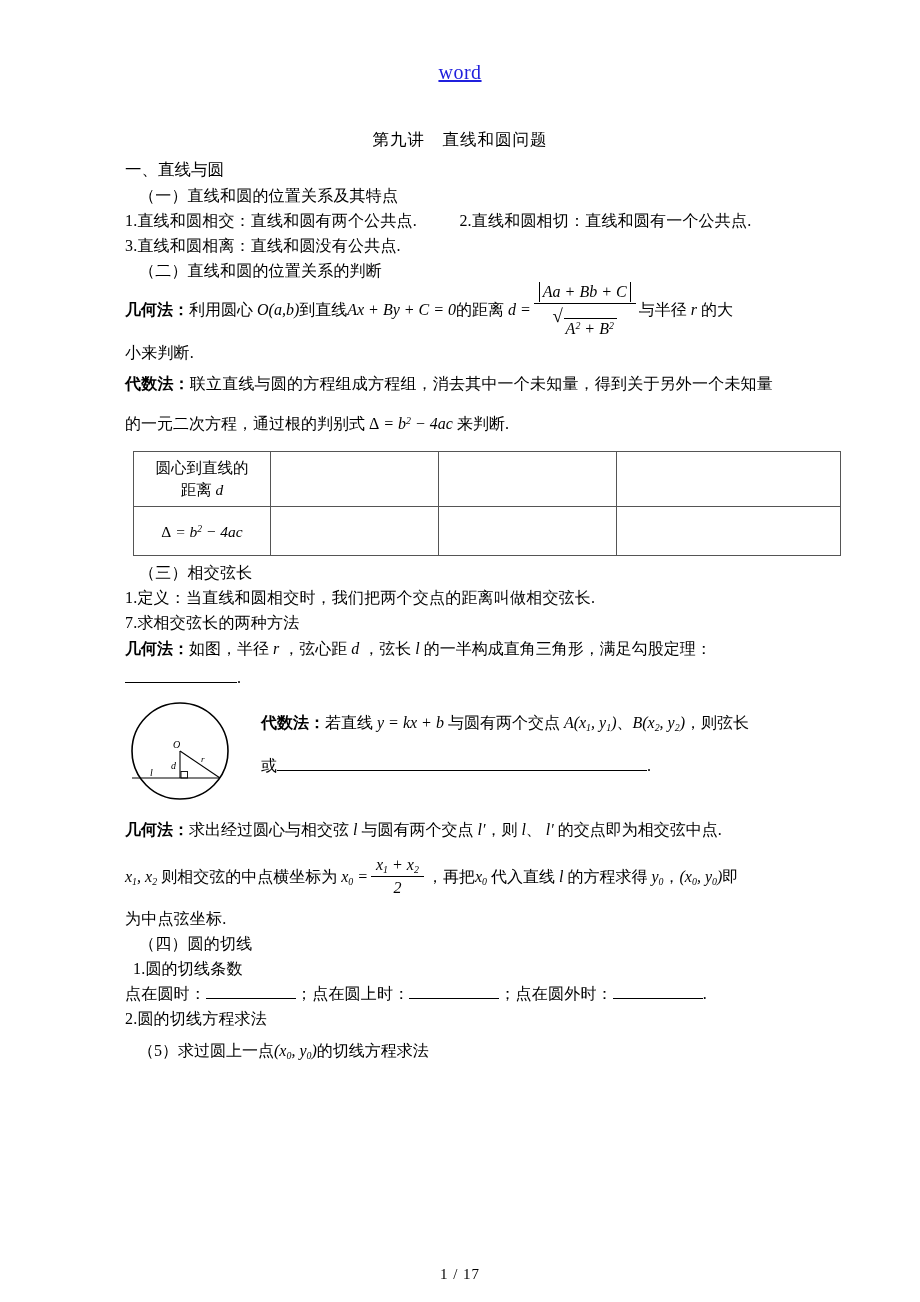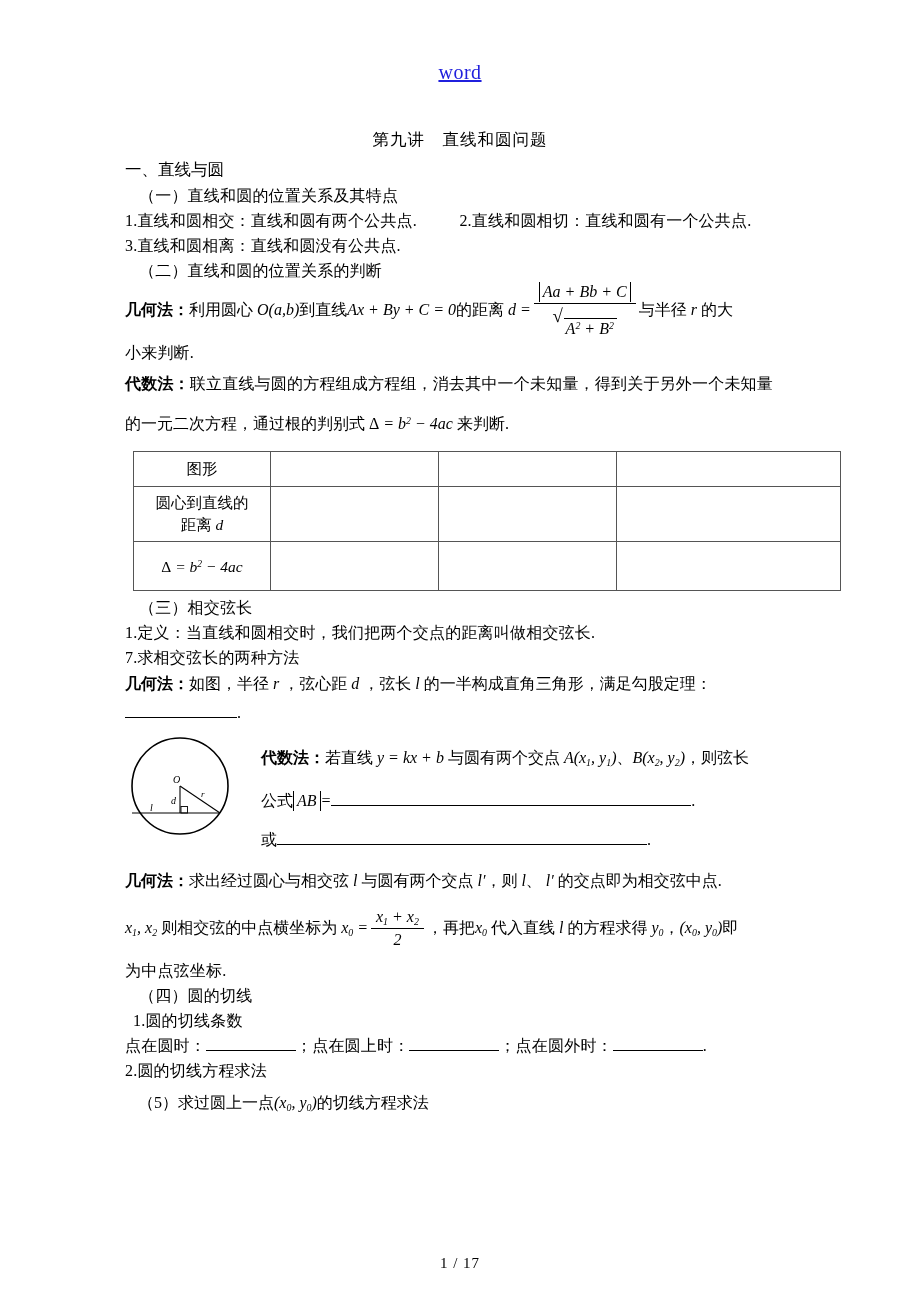--- a/index.html
+++ b/index.html
@@ -184,21 +184,21 @@
   .blank-sm { width: 90px; }
   .blank-md { width: 112px; }
   .blank-lg { width: 360px; }
   .blank-xl { width: 370px; }
 
   
   .page-footer {
     position: absolute;
     left: 0;
     right: 0;
-    bottom: 63px;
+    bottom: 52px;
     text-align: center;
     font-size: 15px;
     letter-spacing: 1px;
   }
 </style>
 </head>
 <body>
 
 <div class="page">
 
@@ -234,26 +234,20 @@
   <div class="line" style="line-height:38px">
     <span class="b">代数法：</span><span>联立直线与圆的方程组成方程组，消去其中一个未知量，得到关于另外一个未知量</span>
   </div>
 
   <div class="mathline" style="line-height:36px">
     <span>的一元二次方程，通过根的判别式</span><span class="math">&nbsp;<span class="mathup">Δ</span> = b<sup>2</sup> − 4ac&nbsp;</span><span>来判断.</span>
   </div>
 
   <table class="pos-table">
     <tbody>
-    <tr class="r-shape">
-      <td class="col-head">图形</td>
-      <td class="col-a empty"></td>
-      <td class="col-b empty"></td>
-      <td class="col-c empty"></td>
-    </tr>
     <tr class="r-dist">
       <td class="col-head">
         <span>圆心到直线的</span><br>
         <span>距离</span><span class="math">&nbsp;d</span>
       </td>
       <td class="col-a empty"></td>
       <td class="col-b empty"></td>
       <td class="col-c empty"></td>
     </tr>
     <tr class="r-delta">
@@ -297,23 +291,20 @@
         <text x="76" y="63" font-size="9" font-style="italic" font-family="Liberation Serif, serif">r</text>
         <text x="25" y="77" font-size="10" font-style="italic" font-family="Liberation Serif, serif">l</text>
       </svg>
     </div>
 
     <div class="fig-right">
       <div class="mathline">
         <span class="b">代数法：</span><span>若直线</span><span class="math">&nbsp;y = kx + b&nbsp;</span><span>与圆有两个交点</span><span class="math">&nbsp;A(x<sub>1</sub>, y<sub>1</sub>)</span>、<span class="math">B(x<sub>2</sub>, y<sub>2</sub>)</span><span>，则弦长</span>
       </div>
 
-      <div class="mathline">
-        <span>公式</span><span class="math abs">AB</span><span class="math">=</span><span class="blank blank-lg"></span>.
-      </div>
 
       <div class="mathline">
         <span>或</span><span class="blank blank-xl"></span>.
       </div>
     </div>
   </div>
 
   <div class="mathline" style="line-height:44px">
     <span class="b">几何法：</span><span>求出经过圆心与相交弦</span><span class="math">&nbsp;l&nbsp;</span><span>与圆有两个交点</span><span class="math">&nbsp;l′</span><span>，则</span><span class="math">&nbsp;l</span><span>、</span><span class="math">&nbsp;l′&nbsp;</span><span>的交点即为相交弦中点.</span>
   </div>

